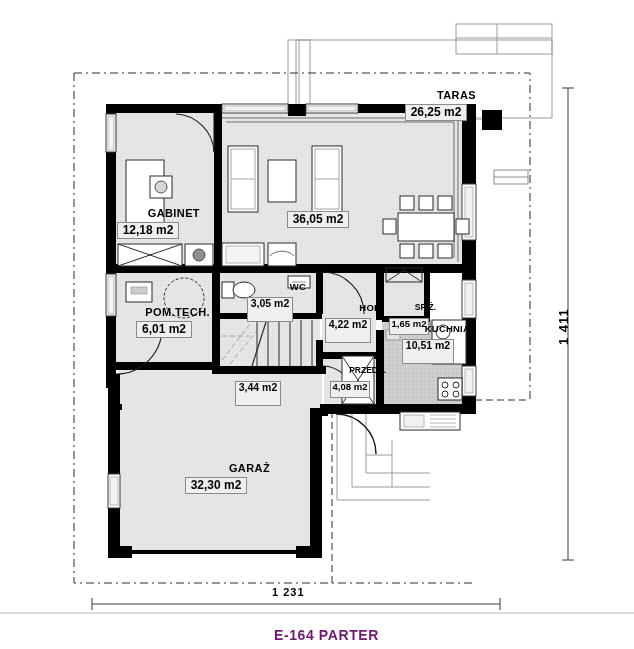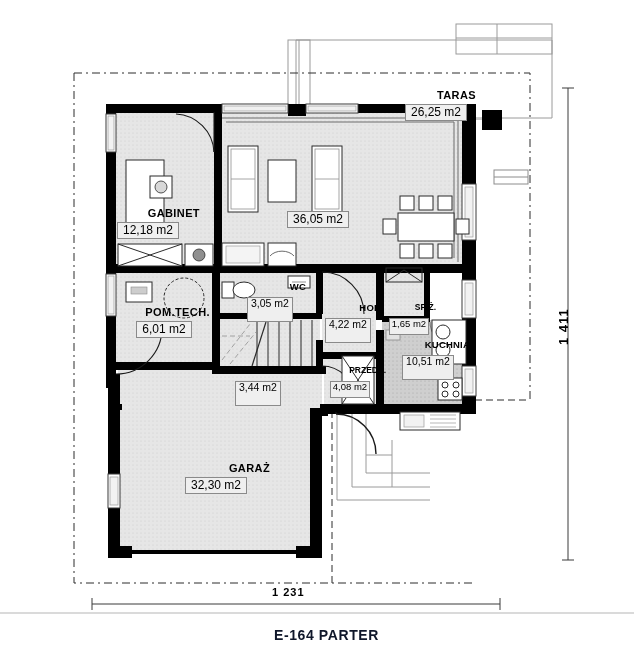--- a/index.html
+++ b/index.html
@@ -23,21 +23,21 @@
     letter-spacing:0.4px;
     color:#000;
     white-space:nowrap;
     display:block;
     margin-bottom:2px;
     text-align:right;
   }
   .room-area{
     display:inline-block;
     font-size:12px;
-    font-weight:normal;
+    font-weight:bold;
     color:#000;
     background:#efefef;
     border:1px solid #8a8a8a;
     padding:1px 5px 2px 5px;
     white-space:nowrap;
   }
   .room-name.small{font-size:9.5px;letter-spacing:0.2px;}
   .room-area.small{font-size:10.5px;padding:0px 3px 13px 3px;}
   .room-name.tiny{font-size:8.5px;letter-spacing:0px;}
   .room-area.tiny{font-size:9.5px;padding:0px 2px 6px 2px;}
@@ -51,21 +51,21 @@
   .dim-v{
     position:absolute;
     font-size:13px;font-weight:bold;letter-spacing:1px;
     color:#000;white-space:nowrap;
     transform:rotate(-90deg);
     transform-origin:left top;
   }
   .caption{
     position:absolute;
     font-size:14px;font-weight:bold;letter-spacing:0.6px;
-    color:#0f172a;white-space:nowrap;
+    color:#701a75;white-space:nowrap;
   }
 </style>
 </head>
 <body>
 
 <svg id="plan" viewBox="0 0 634 649">
   <defs>
     <pattern id="dots" width="4" height="4" patternUnits="userSpaceOnUse">
       <rect width="4" height="4" fill="#e6e6e6"></rect>
       <circle cx="1" cy="1" r="0.45" fill="#b8b8b8"></circle>
@@ -414,21 +414,21 @@
 <div class="room-label" style="left:316px;top:303px;width:64px;">
   <span class="room-name small">HOL</span>
   <span class="room-area small">4,22 m2</span>
 </div>
 
 <div class="room-label" style="left:382px;top:303px;width:54px;">
   <span class="room-name tiny">SPIŻ.</span>
   <span class="room-area tiny">1,65 m2</span>
 </div>
 
-<div class="room-label" style="left:386px;top:340px;width:84px;">
+<div class="room-label" style="left:386px;top:324px;width:84px;">
   <span class="room-name small">KUCHNIA</span>
   <span class="room-area small">10,51 m2</span>
 </div>
 
 <div class="room-label" style="left:212px;top:366px;width:92px;">
   <span class="room-name small">KOMUNIK.</span>
   <span class="room-area small">3,44 m2</span>
 </div>
 
 <div class="room-label" style="left:314px;top:366px;width:72px;">

